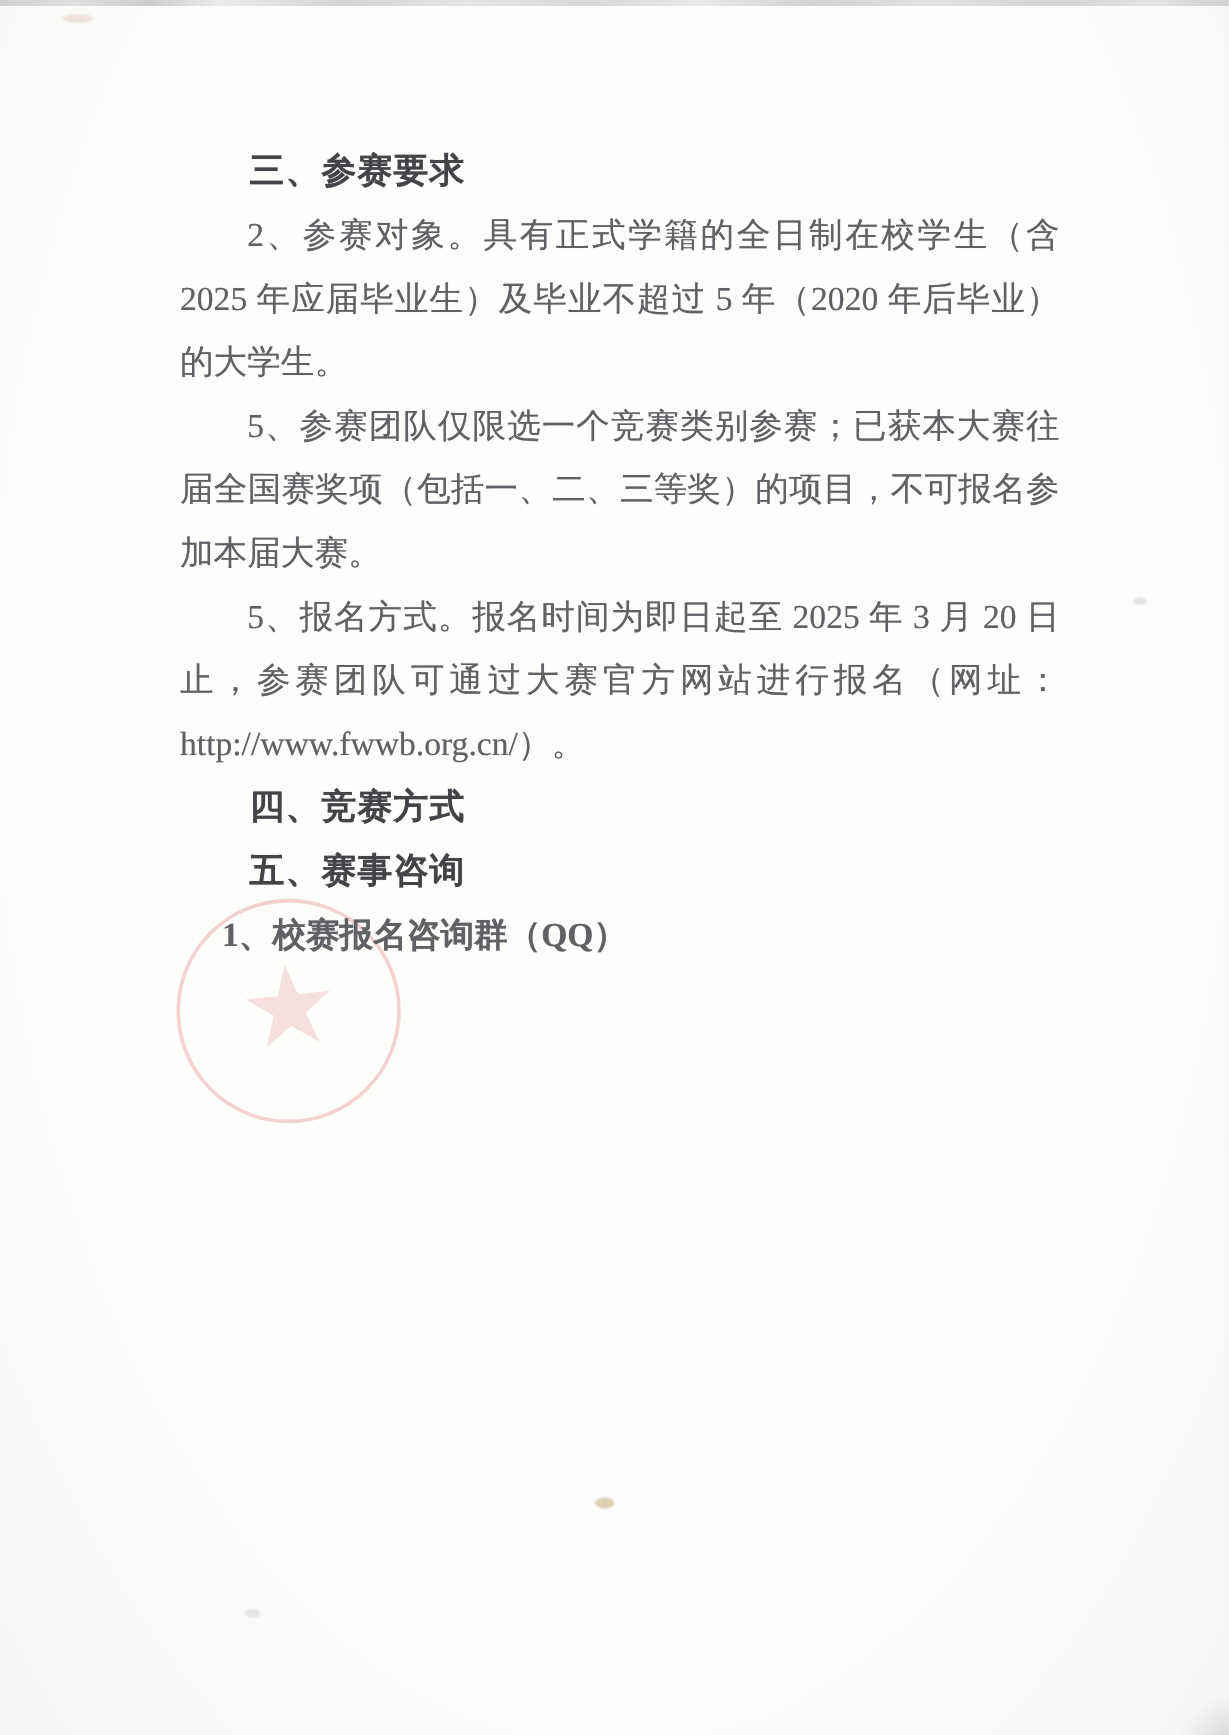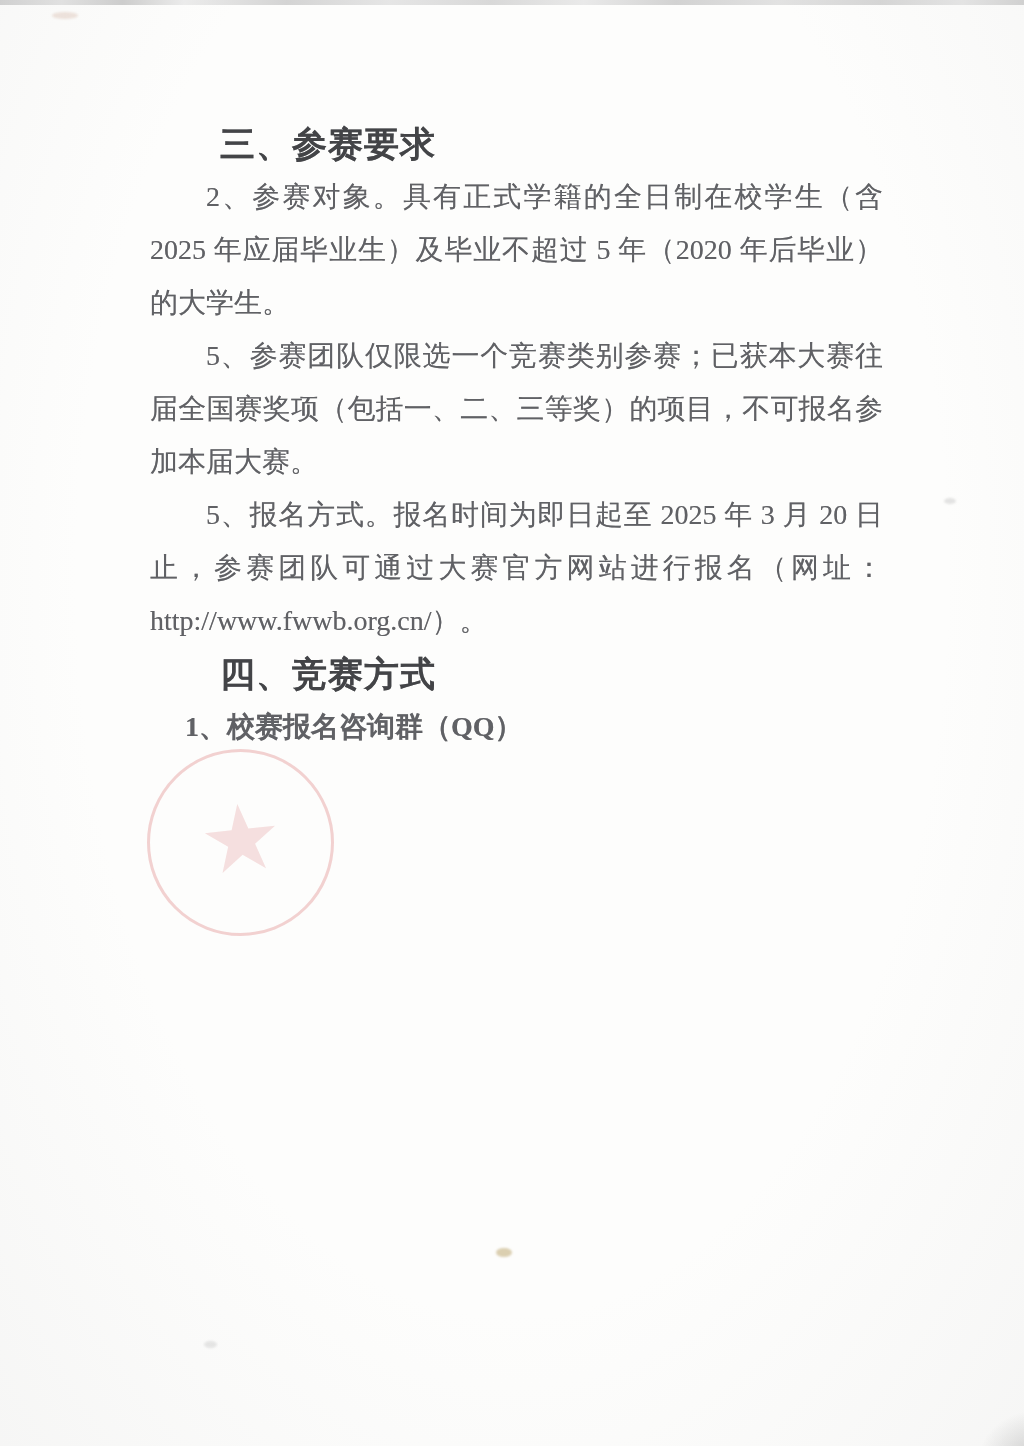--- a/index.html
+++ b/index.html
@@ -58,21 +58,21 @@
     font-size: 28px;
     line-height: 53px;
     text-align: justify;
     text-justify: inter-character;
     text-shadow: 0 0 0.6px rgba(96,97,101,0.55);
   }
   .content h2 {
     margin: 0;
     font-family: "Liberation Sans", "DejaVu Sans", sans-serif;
     font-weight: bold;
-    font-size: 35px;
+    font-size: 29px;
     line-height: 53px;
     color: #434447;
     text-indent: 2em;
     text-align: left;
     letter-spacing: 1px;
     text-shadow: 0 0 0.6px rgba(67,68,71,0.6);
   }
   .content p {
     margin: 0;
     text-indent: 2em;
@@ -109,20 +109,21 @@
     <p>2、参赛对象。具有正式学籍的全日制在校学生（含 2025 年应届毕业生）及毕业不超过 5 年（2020 年后毕业）的大学生。</p>
 
     <p>5、参赛团队仅限选一个竞赛类别参赛；已获本大赛往届全国赛奖项（包括一、二、三等奖）的项目，不可报名参加本届大赛。</p>
 
 
     <p>5、报名方式。报名时间为即日起至 2025 年 3 月 20 日止，参赛团队可通过大赛官方网站进行报名（网址：http://www.fwwb.org.cn/）。</p>
 
     <h2>四、竞赛方式</h2>
 
 
+    <h2>五、赛事咨询</h2>
 
     <p class="consult-line">1、校赛报名咨询群（QQ）</p>
 
   </div>
 
   <div class="smudge smudge-tan"></div>
   <div class="smudge smudge-topleft"></div>
   <div class="smudge smudge-right"></div>
   <div class="smudge smudge-bottom"></div>
   <div class="corner-shade"></div>

